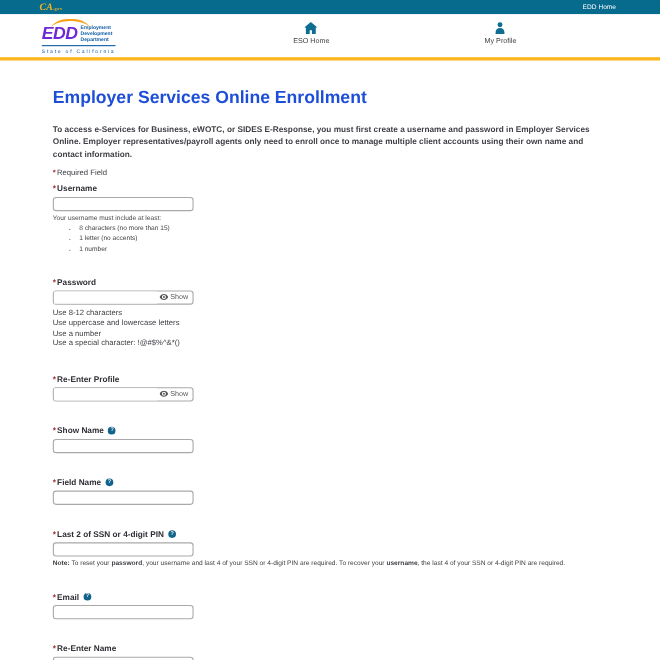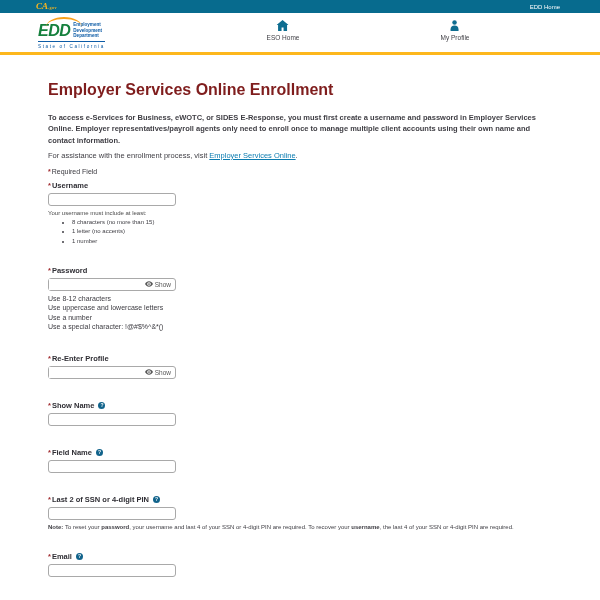--- a/index.html
+++ b/index.html
@@ -13,35 +13,35 @@
     font-weight:bold; font-size:9px; line-height:13px; cursor:pointer; }
   .ca-logo small { font-size:4px; font-style:normal; letter-spacing:0.5px; }
   .topbar-link { color:#ffffff; font-size:6px; text-decoration:none; cursor:pointer; }
 
   
   .nav { position:relative; height:42px; background:#ffffff; border-bottom:3px solid #fdb71c; }
   .edd-logo { position:absolute; left:38px; top:5px; cursor:pointer; }
   .edd-arc { position:absolute; top:-1px; left:8px; width:36px; height:10px;
     border-top:2.5px solid #f9a11b; border-radius:50% 50% 0 0 / 100% 100% 0 0; }
   .edd-row { display:flex; align-items:center; padding-top:4px; }
-  .edd-acronym { font-size:16px; font-weight:bold; font-style:italic; color:#15803d;
+  .edd-acronym { font-size:16px; font-weight:bold; font-style:italic; color:#6d28d9;
     letter-spacing:-0.5px; line-height:1; }
   .edd-lines { display:flex; flex-direction:column; margin-left:3px; font-size:4.6px;
     font-weight:bold; color:#0d5ca6; line-height:1.25; }
   .edd-tagline { font-size:4.6px; color:#0d5ca6; letter-spacing:1.6px; border-top:1px solid #0d5ca6;
     margin-top:2px; padding-top:1.5px; white-space:nowrap; }
   .nav-item { position:absolute; top:7px; display:flex; flex-direction:column; align-items:center;
     gap:3px; cursor:pointer; }
   .nav-item.eso { left:283px; transform:translateX(-50%); }
   .nav-item.profile { left:455px; transform:translateX(-50%); }
   .nav-item .nav-label { font-size:6.5px; color:#3f3e44; }
 
   
   .content { padding:26px 42px 0 48px; }
-  h1 { font-size:16px; font-weight:700; color:#7f1d1d; }
+  h1 { font-size:16px; font-weight:700; color:#1d4ed8; }
   .intro { margin-top:13px; font-size:7.5px; line-height:1.5; color:#3f3e44; max-width:512px;font-weight:bold; }
   .assist { margin-top:5px; font-size:7.5px; }
   .assist a { color:#0c7cb0; text-decoration:underline; cursor:pointer; }
   .required-note { margin-top:8px; font-size:7px; color:#3a393f; }
   .ast { color:#a12b2f; font-weight:bold; margin-right:1px; }
 
   .group { margin-top:22px; }
   .group.first { margin-top:6px; }
   .label-row { display:flex; align-items:center; font-size:7.5px; }
   .lbl { font-weight:bold; color:#2f2e34; }
@@ -106,21 +106,20 @@
     </svg>
     <span class="nav-label">My Profile</span>
   </div>
 </div>
 
 <div class="content">
   <h1>Employer Services Online Enrollment</h1>
 
   <p class="intro">To access e-Services for Business, eWOTC, or SIDES E-Response, you must first create a username and password in Employer Services Online. Employer representatives/payroll agents only need to enroll once to manage multiple client accounts using their own name and contact information.</p>
 
-  <p class="assist"><span>For assistance with the enrollment process, visit </span><a>Employer Services Online</a><span>.</span></p>
 
   <p class="required-note"><span class="ast">*</span><span>Required Field</span></p>
 
   <div class="group first">
     <div class="label-row">
       <span class="ast">*</span>
       <span class="lbl">Username</span>
     </div>
     <input class="txt" type="text" style="">
     <div class="u-rules-title">Your username must include at least:</div>

